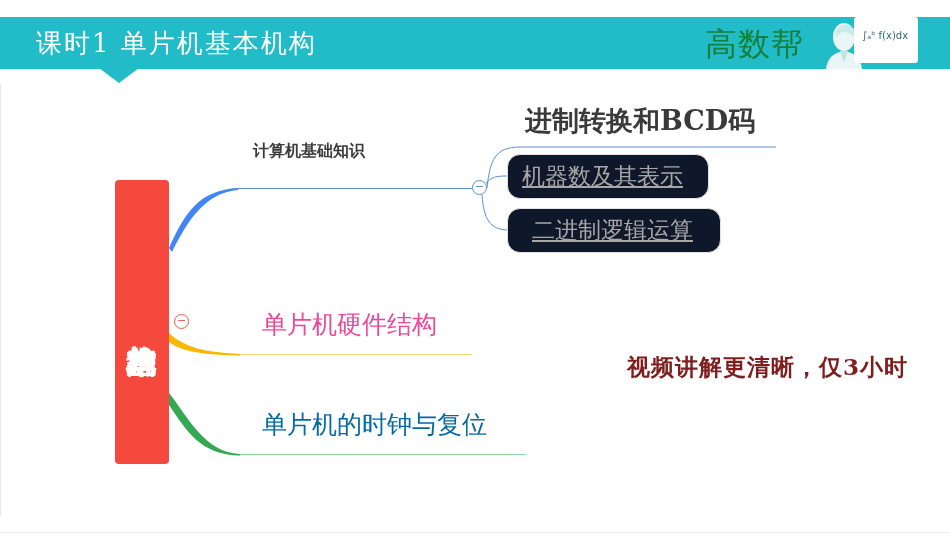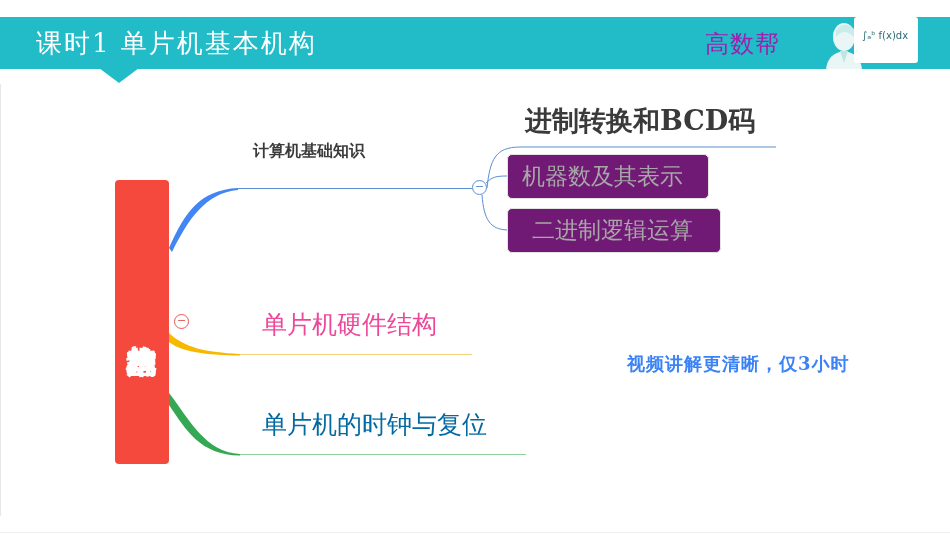--- a/index.html
+++ b/index.html
@@ -16,21 +16,21 @@
       border-top: 15px solid #22bcc8;
     }
     .header-title {
       position: absolute; left: 36px; top: 24px; height: 38px; line-height: 38px;
       color: #ffffff; font-size: 26px; letter-spacing: 2px;
       font-family: "DejaVu Serif", "Liberation Serif", serif;
       text-align: right;
     }
     .brand-name {
       position: absolute; left: 705px; top: 26px; height: 36px; line-height: 36px;
-      color: #a21caf; font-size: 24px; letter-spacing: 1px; font-weight: 300;
+      color: #15803d; font-size: 32px; letter-spacing: 1px; font-weight: 300;
     }
     .brand-figure { position: absolute; left: 822px; top: 17px; width: 50px; height: 52px; }
     .brand-board {
       position: absolute; left: 854px; top: 17px; width: 64px; height: 46px;
       background: #ffffff; border-radius: 3px;
     }
     .brand-formula {
       position: absolute; left: 862px; top: 30px; font-size: 10px; color: #2b6d73;
       font-family: "DejaVu Sans", sans-serif;
     }
@@ -57,30 +57,30 @@
 
     svg.connectors { position: absolute; left: 0; top: 0; width: 950px; height: 535px; pointer-events: none; }
 
     .branch-label { position: absolute; white-space: nowrap; }
     .b1-label { left: 253px; top: 141px; font-size: 16px; font-weight: bold; color: #3b3b3b; }
     .b2-label { left: 262px; top: 308px; font-size: 25px; color: #ec4899; font-family: Liberation Serif, serif; }
     .b3-label { left: 262px; top: 408px; font-size: 25px; color: #0369a1; }
 
     .sub-bold { position: absolute; left: 525px; top: 103px; font-size: 27px; font-weight: bold; color: #3a3a3a; white-space: nowrap; font-family: "DejaVu Serif", "Liberation Serif", serif; text-align: right; }
     .sub-box {
-      position: absolute; height: 45px; border: 1px solid #e3e3e3; border-radius: 5px;
-      background: #701a75; color: #a7a7a7; font-size: 23px; line-height: 43px;
-      padding: 0 14px; white-space: nowrap;
+      position: absolute; height: 45px; border: 1px solid #e3e3e3; border-radius: 13px;
+      background: #0f172a; color: #a7a7a7; font-size: 23px; line-height: 43px;
+      padding: 0 14px; white-space: nowrap; text-decoration: underline;
     }
     .sub-box-1 { left: 507px; top: 154px; width: 202px; }
     .sub-box-2 { left: 507px; top: 208px; width: 214px; padding-left: 24px; }
 
     .promo-text {
-      position: absolute; left: 627px; top: 352px; font-size: 18px; font-weight: bold;
-      color: #3b82f6; letter-spacing: 1px; white-space: nowrap;
+      position: absolute; left: 627px; top: 352px; font-size: 23px; font-weight: bold;
+      color: #7f1d1d; letter-spacing: 1px; white-space: nowrap;
       font-family: "DejaVu Serif", "Liberation Serif", serif;
     }
   </style>
 </head>
 <body>
 
 <div class="header-bar"></div>
 <div class="header-notch"></div>
 <div class="header-title">课时1  单片机基本机构</div>
 <div class="brand-name">高数帮</div>

